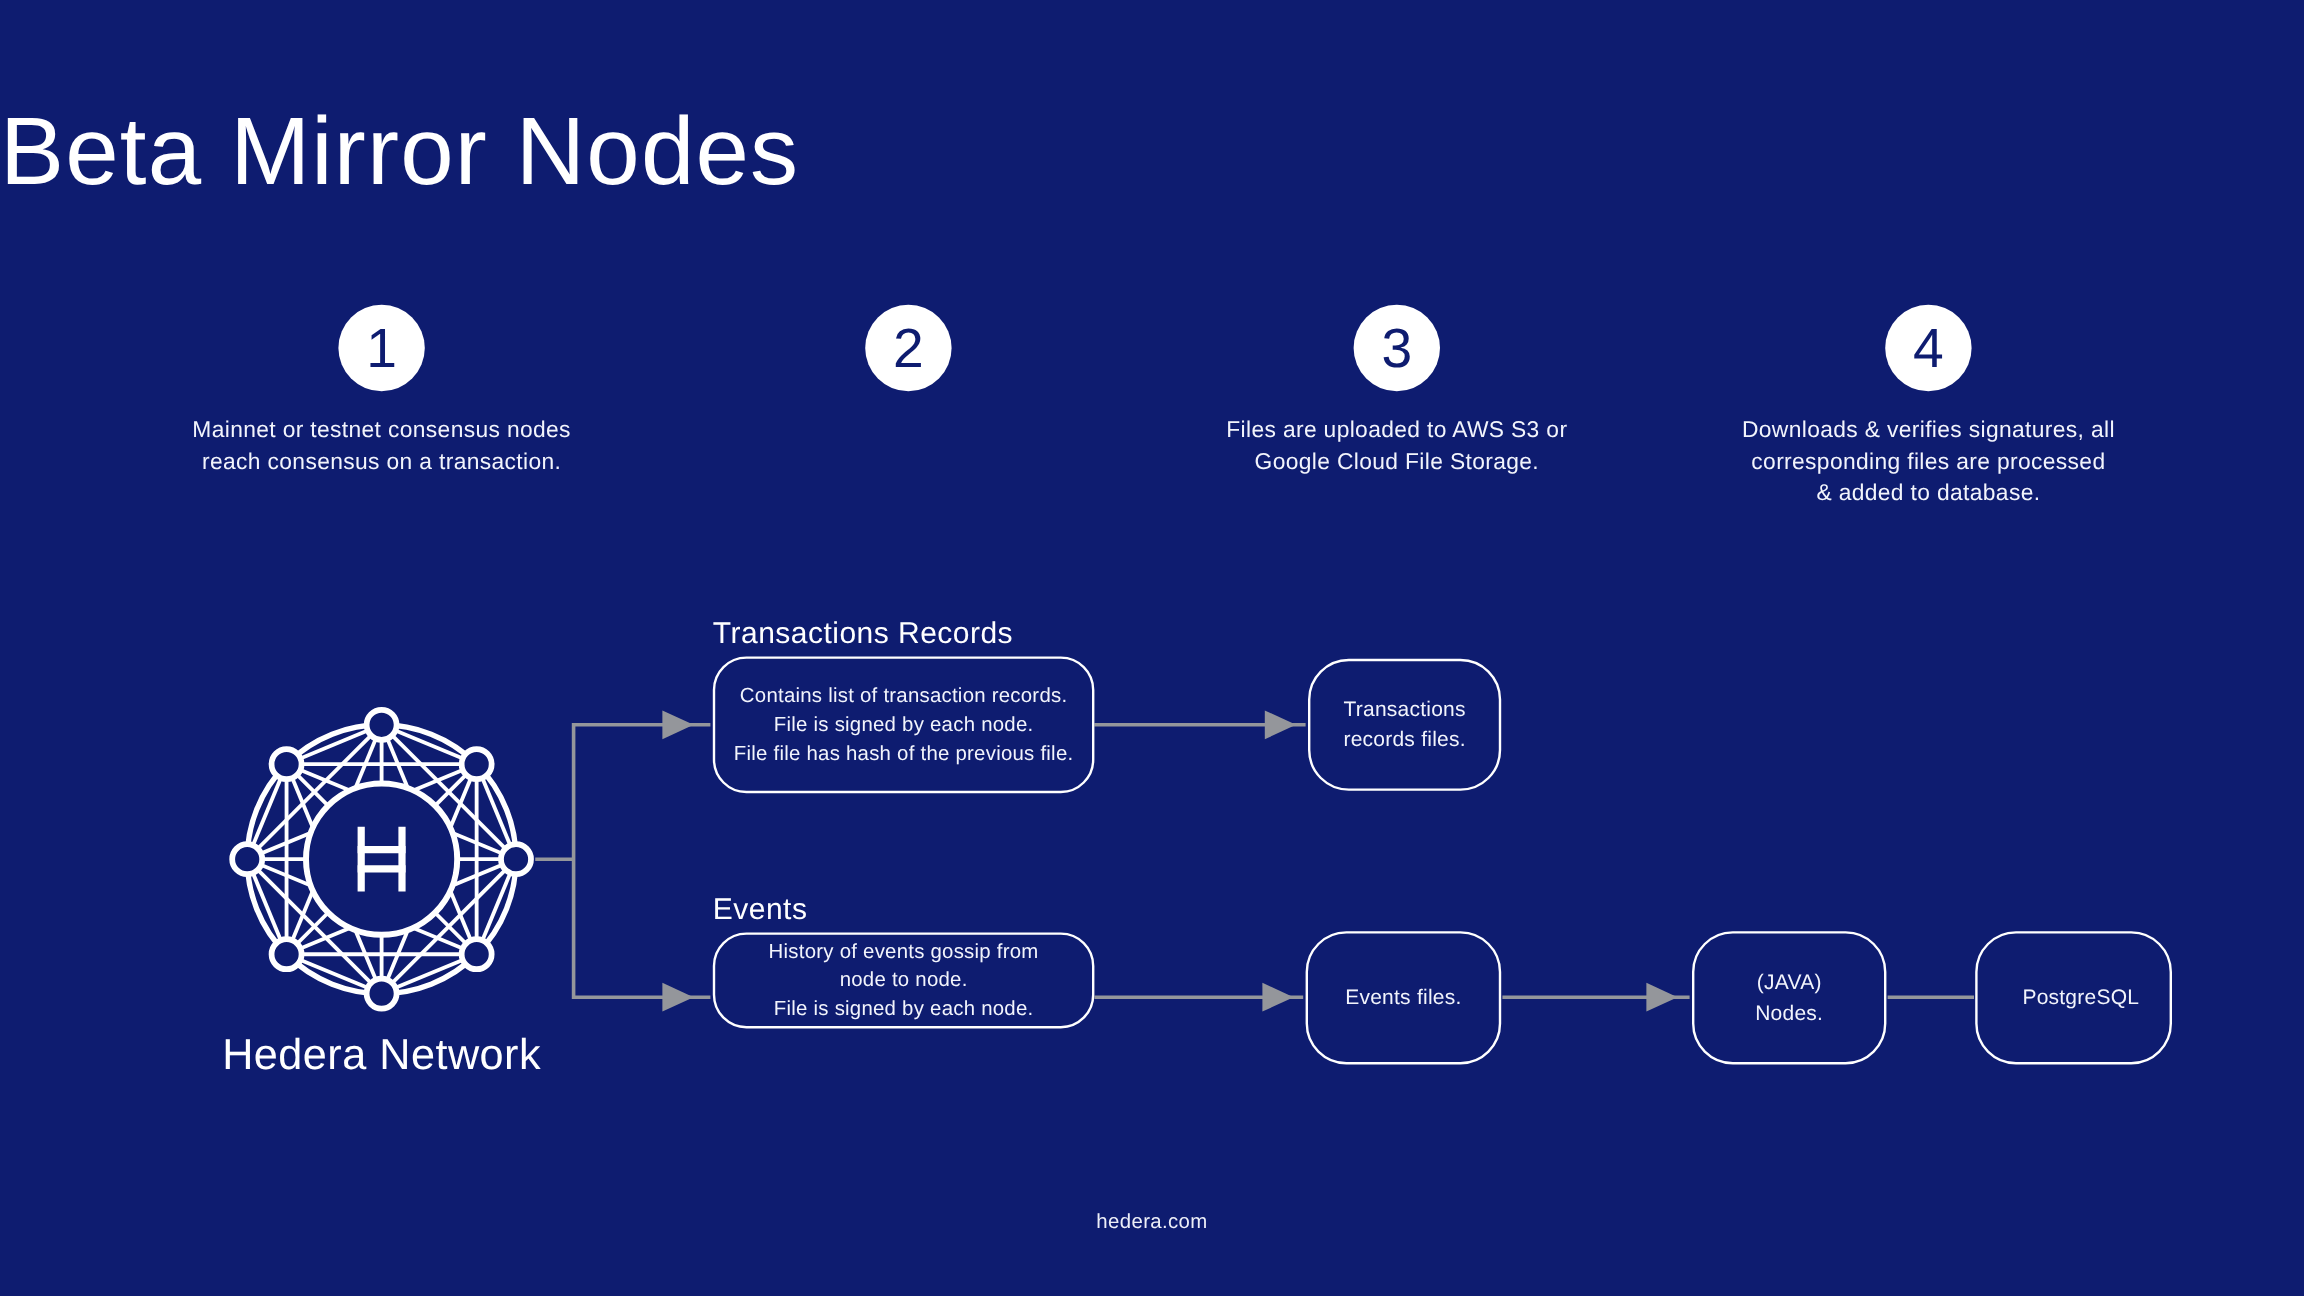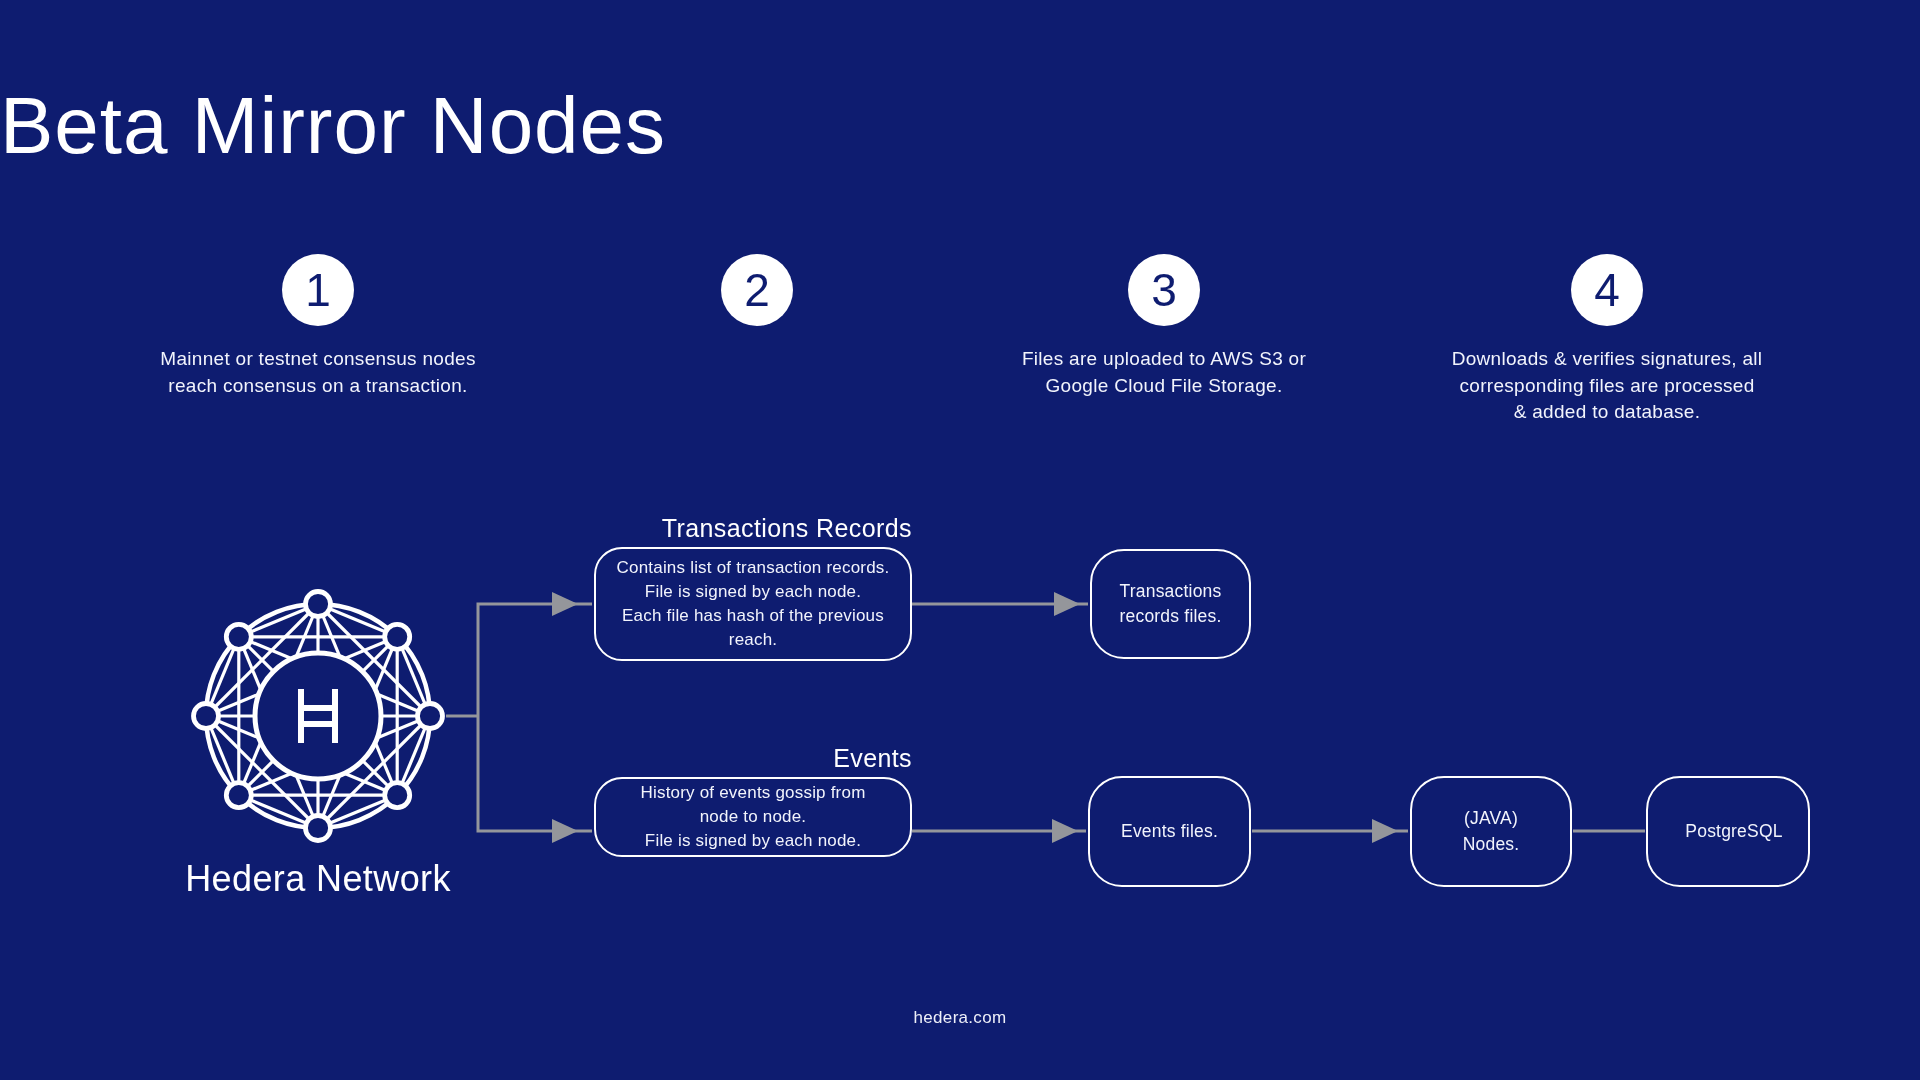--- a/index.html
+++ b/index.html
@@ -38,21 +38,21 @@
   .hedera-logo .ring{fill:none;stroke:#fff;stroke-width:4.5;}
   .hedera-logo .node{fill:#0E1C70;stroke:#fff;stroke-width:4.8;}
   .hedera-logo .core{fill:#0E1C70;stroke:#fff;stroke-width:5;}
   .hedera-logo .h-glyph{stroke:#fff;stroke-width:6;fill:none;stroke-linecap:square;}
   .network-label{
     position:absolute;left:128px;top:858px;width:380px;text-align:center;
     font-size:36px;font-weight:400;letter-spacing:.4px;color:#fff;
   }
   
   .branch-heading{
-    position:absolute;width:318px;text-align:right;
+    position:absolute;width:318px;text-align:left;
     font-size:25px;font-weight:400;letter-spacing:.4px;color:#fff;
   }
   .heading-transactions{left:594px;top:514px;}
   .heading-events{left:594px;top:744px;}
   
   .desc-box{
     position:absolute;box-sizing:border-box;border:2.5px solid #fff;border-radius:28px;
     display:flex;align-items:center;justify-content:center;background:transparent;
   }
   .box-transactions{left:594px;top:547px;width:318px;height:114px;}
@@ -178,21 +178,21 @@
     </g>
   </svg>
   <div class="network-label">Hedera Network</div>
 
   <div class="branch-heading heading-transactions">Transactions Records</div>
   <div class="branch-heading heading-events">Events</div>
 
   <div class="desc-box box-transactions">
     <div class="box-text">Contains list of transaction records.
 File is signed by each node.
-Each file has hash of the previous reach.</div>
+File file has hash of the previous file.</div>
   </div>
   <div class="desc-box box-events">
     <div class="box-text">History of events gossip from
 node to node.
 File is signed by each node.</div>
   </div>
 
   <div class="node-box box-trans-files">
     <div class="box-text">Transactions
 records files.</div>

